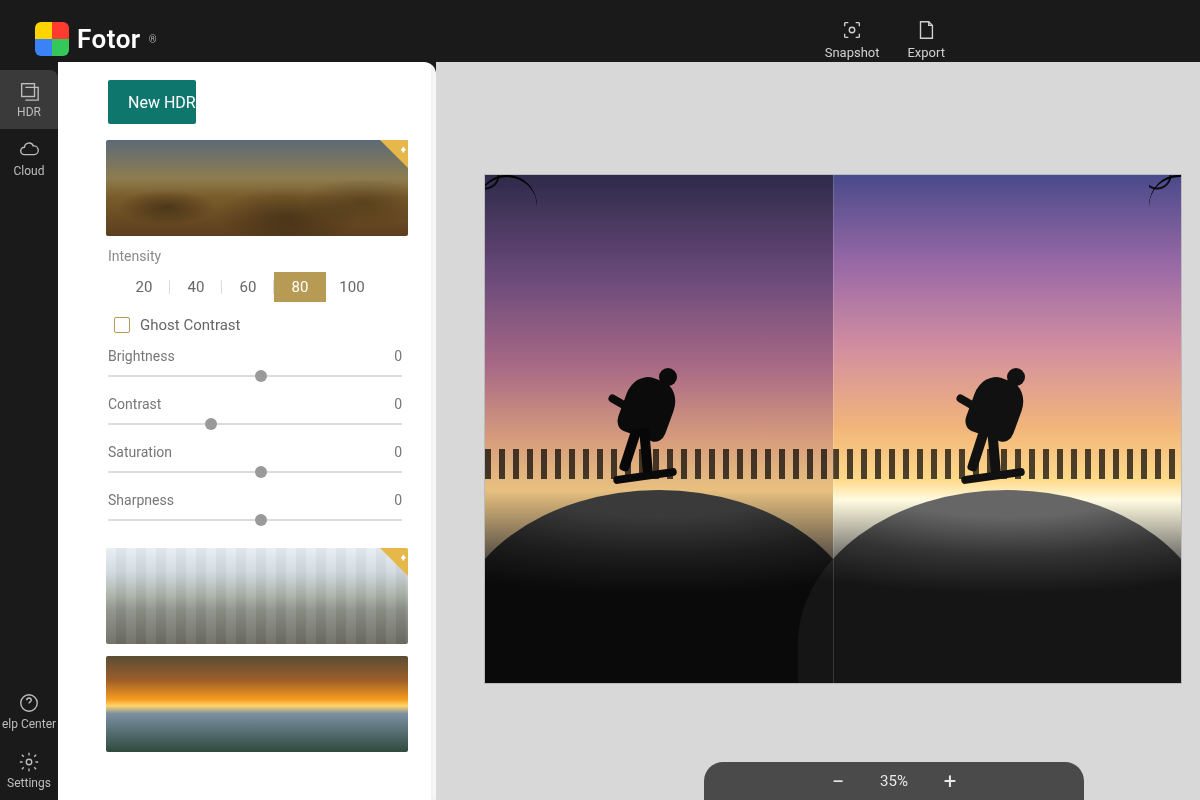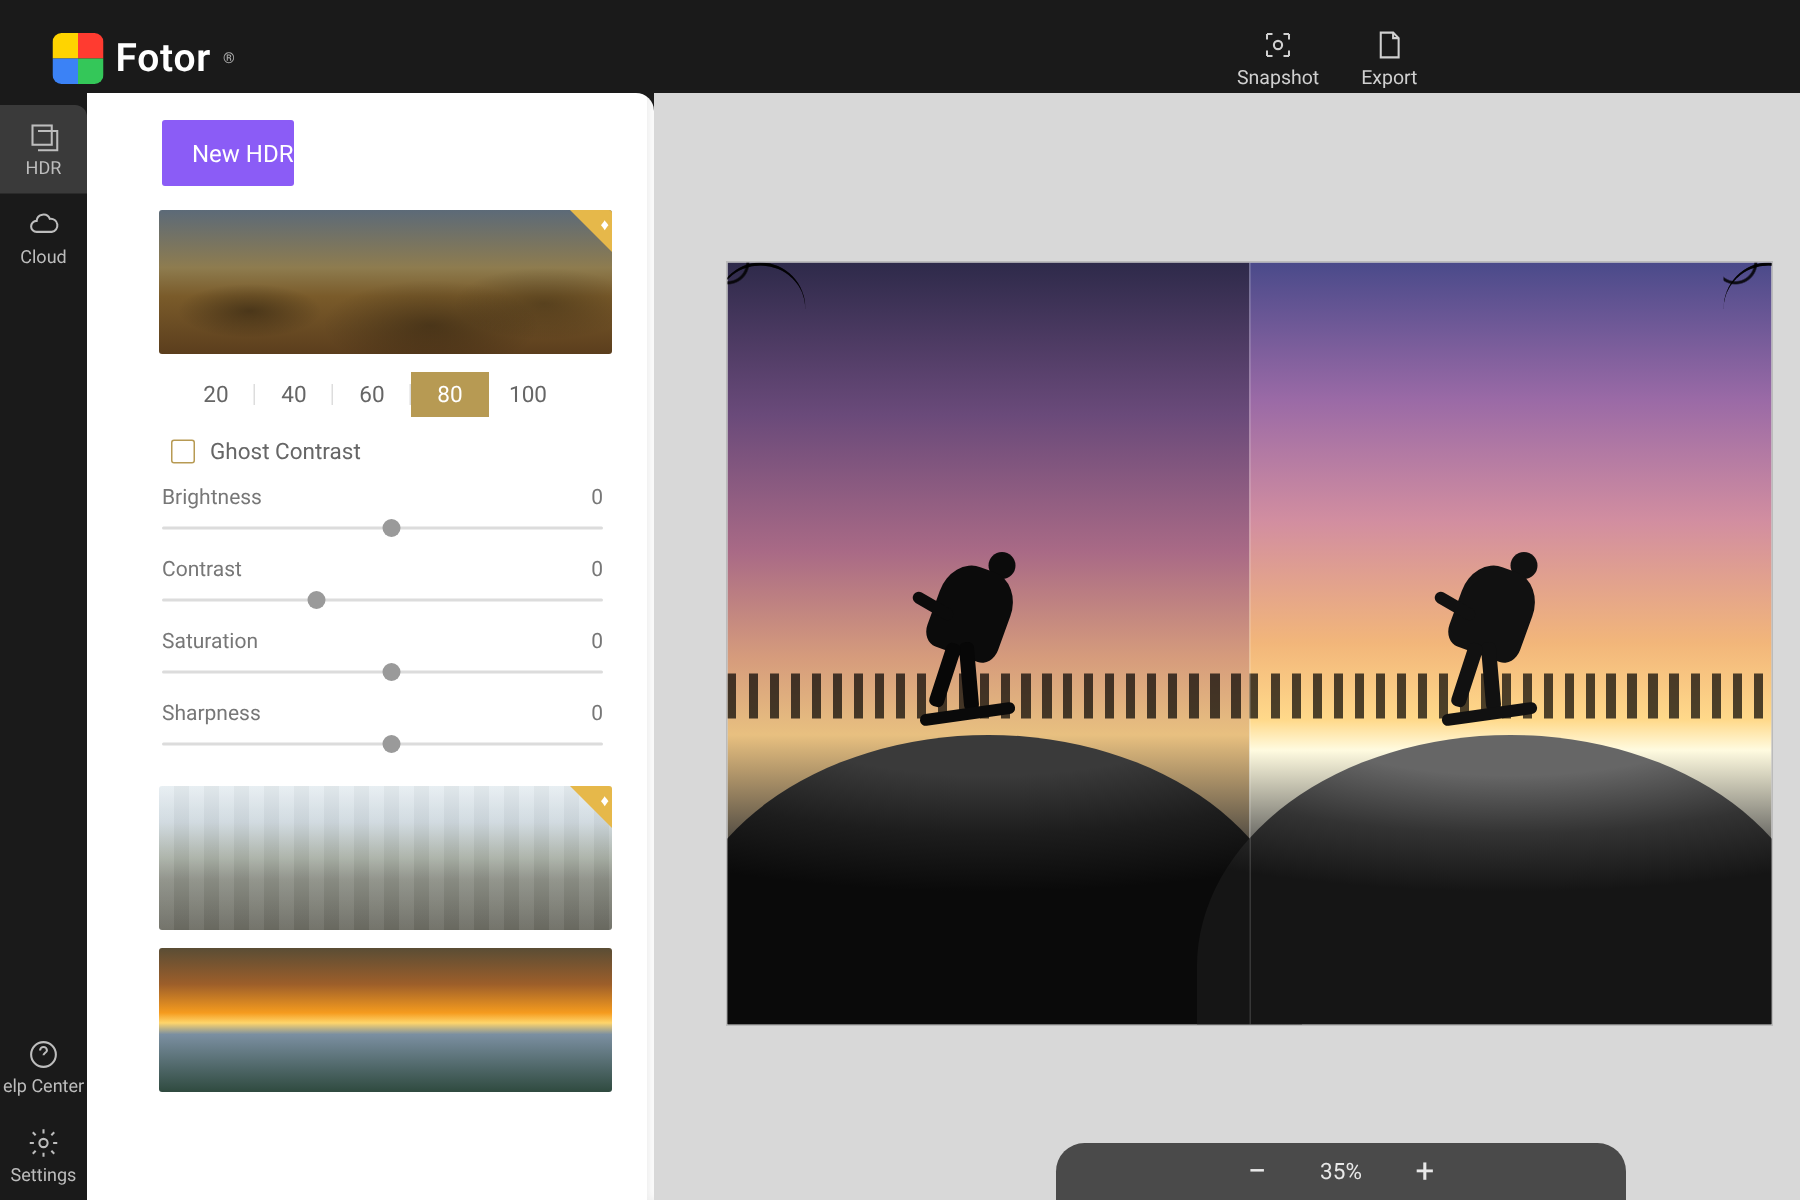--- a/index.html
+++ b/index.html
@@ -18,21 +18,21 @@
 
 .leftrail { position: absolute; top: 62px; left: 0; bottom: 0; width: 58px; background: #1a1a1a; display: flex; flex-direction: column; align-items: flex-end; padding-top: 8px; }
 .rail-item { width: 58px; display:flex; flex-direction:column; align-items:center; gap:3px; padding: 10px 0; color:#bdbdbd; font-size:12px; cursor:pointer; }
 .rail-item.active { background: #3a3a3a; border-radius: 0 8px 0 0;}
 .rail-item svg { width:22px; height:22px; stroke:#bdbdbd; fill:none; stroke-width:1.5; }
 .rail-spacer { flex:1; }
 
 .panel { position:absolute; top:62px; left:58px; bottom:0; width:378px; background:#ffffff; border-radius: 0 12px 0 0; padding: 18px 10px 10px 10px; overflow:hidden; }
 .panel::before { content:""; position:absolute; right:-1px; top:0; bottom:0; width:6px; box-shadow: 2px 0 6px rgba(0,0,0,0.08) inset; }
 
-.new-hdr-btn { margin: 0 30px 16px 40px; height:44px; border:none; border-radius:2px; background:#8b5cf6; color:#fff; font-size:16px; text-align:left; padding-left:20px; cursor:pointer; display:flex; align-items:center; }
+.new-hdr-btn { margin: 0 30px 16px 40px; height:44px; border:none; border-radius:2px; background:#0f766e; color:#fff; font-size:16px; text-align:left; padding-left:20px; cursor:pointer; display:flex; align-items:center; }
 
 .preset { position:relative; margin: 0 18px 12px 38px; height: 96px; border-radius:2px; overflow:hidden; cursor:pointer; }
 .preset .badge { position:absolute; right:0; top:0; width:0; height:0; border-top:28px solid #e6b84a; border-left:28px solid transparent; }
 .preset .badge::after { content:"♦"; position:absolute; right:-26px; top:-26px; transform: rotate(0deg); color:#fff; font-size:11px; right:2px; top:-25px; }
 
 .preset.mountains { background: linear-gradient(180deg,#5c6a78 0%,#8e7c4f 40%,#7a5b2a 60%,#5b3e1d 100%); }
 .preset.mountains::before { content:""; position:absolute; inset:0; background:
   radial-gradient(80px 30px at 20% 70%, rgba(0,0,0,0.35), transparent 60%),
   radial-gradient(120px 50px at 60% 80%, rgba(0,0,0,0.3), transparent 60%),
   radial-gradient(100px 40px at 85% 65%, rgba(0,0,0,0.25), transparent 60%);
@@ -151,20 +151,21 @@
 <div class="panel">
   <button class="new-hdr-btn">
     <span>New HDR</span>
   </button>
 
   <div class="preset mountains">
     <div class="badge"></div>
   </div>
 
   <div class="controls">
+    <div class="ctrl-label">Intensity</div>
     <div class="intensity-row">
       <div class="int-opt sep">20</div>
       <div class="int-opt sep">40</div>
       <div class="int-opt sep">60</div>
       <div class="int-opt active">80</div>
       <div class="int-opt">100</div>
     </div>
 
     <div class="ghost-row">
       <div class="ghost-box"></div>

